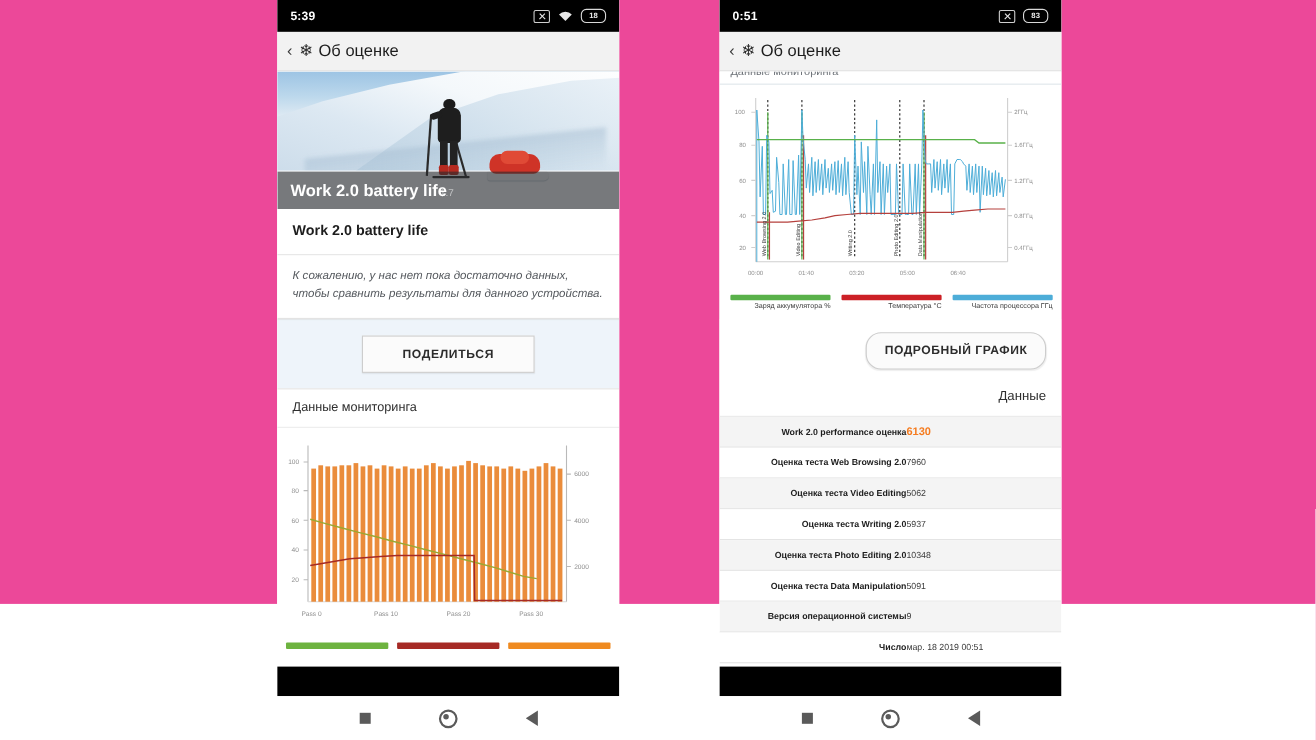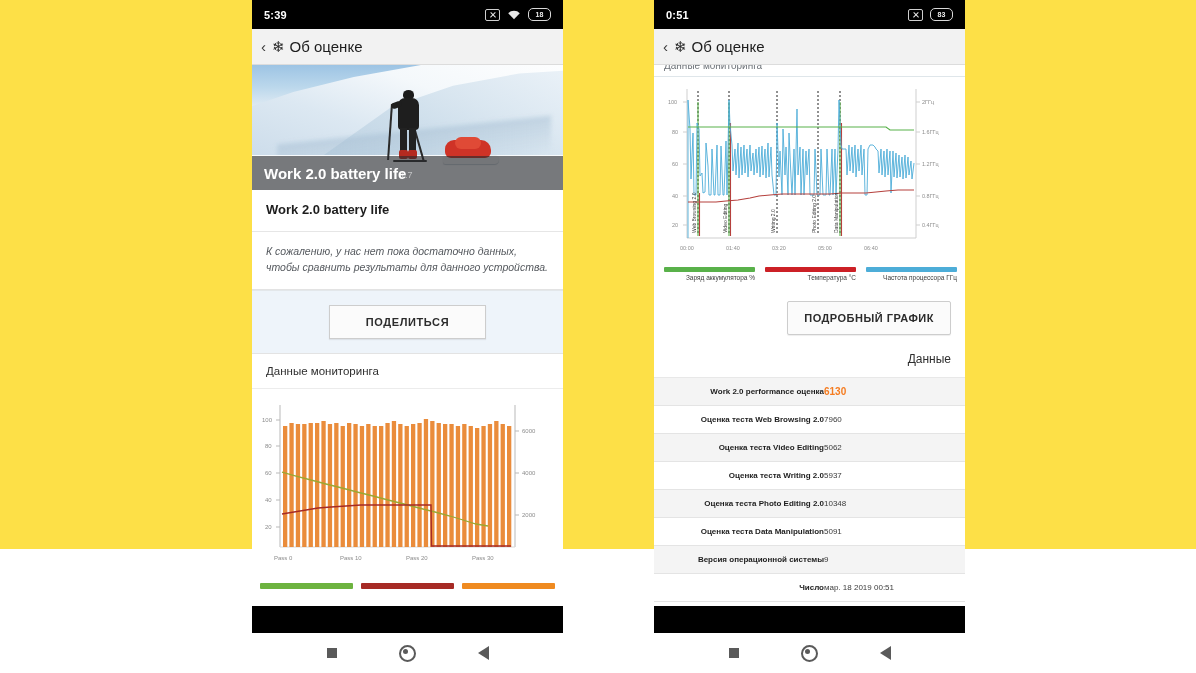--- a/index.html
+++ b/index.html
@@ -1,17 +1,17 @@
 <!DOCTYPE html>
 <html><head>
 <meta charset="utf-8">
 <style>
   html,body{margin:0;padding:0;background:#ffffff;}
   body{width:1196px;height:673px;font-family:"Liberation Sans",sans-serif;overflow:hidden;}
-  .stage{position:relative;width:1196px;height:549px;background:#fde047;}
+  .stage{position:relative;width:1196px;height:549px;background:#ec4899;}
 
   
   .phone{position:absolute;top:0;width:311px;height:673px;}
   .phone-left{left:252px;}
   .phone-right{left:654px;text-align:right;}
 
   .screen{position:absolute;left:0;top:0;width:311px;height:633px;background:#fff;overflow:hidden;}
 
   
   .statusbar{height:29px;background:#000;color:#fff;display:flex;align-items:center;
@@ -91,21 +91,21 @@
   .legendbar{display:flex;gap:8px;padding:6px 8px 0 8px;}
   .legendbar i{display:block;height:6px;border-radius:1px;flex:1;}
 
   
   .legend2{display:flex;gap:10px;padding:4px 8px 8px 10px;}
   .legend2 .lg{flex:1;}
   .legend2 .lg i{display:block;height:5px;border-radius:1px;}
   .legend2 .lg span{display:block;font-size:6.5px;color:#3c3c3c;margin-top:2px;white-space:nowrap;}
 
   .detail-btn-wrap{padding:12px 14px 4px 14px;background:#fff;}
-  .detail-btn{display:inline-block;background:#fbfbfb;border:1px solid #cdcdcd;border-radius:2px;
+  .detail-btn{display:inline-block;background:#fbfbfb;border:1px solid #cdcdcd;border-radius:14px;
       padding:10px 16px;font-size:11px;font-weight:bold;letter-spacing:.5px;color:#2c2c2c;
       box-shadow:0 1px 1px rgba(0,0,0,.07);}
   .scores-head{padding:13px 14px 11px 14px;font-size:12px;color:#2e2e2e;background:#fff;border-bottom:1px solid #e8e8e8;}
   .srow{display:flex;align-items:center;height:27px;padding:0 12px;border-bottom:1px solid #e4e4e4;background:#fff;}
   .srow:nth-child(odd){background:#f4f4f4;}
   .srow .k{flex:0 0 158px;font-size:8px;font-weight:bold;color:#1d1d1d;}
   .srow .v{font-size:8px;color:#3b3b3b;}
   .srow.hi .v{color:#f57c20;font-weight:bold;font-size:10px;}
 
   

